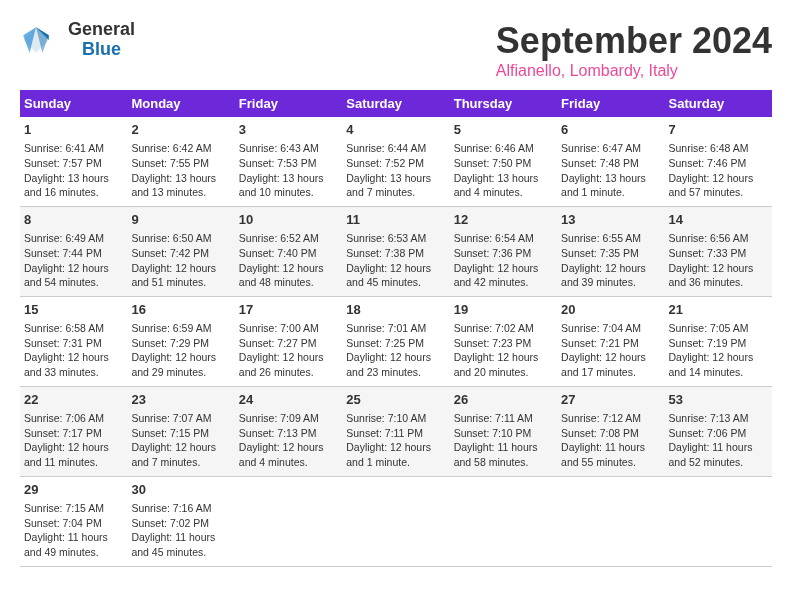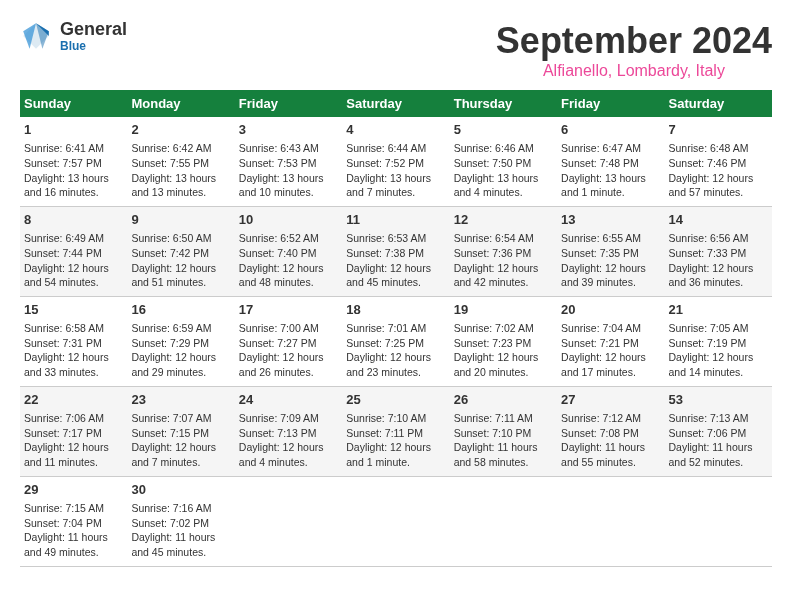--- a/index.html
+++ b/index.html
@@ -12,60 +12,61 @@
     }
     .header {
       display: flex;
       align-items: flex-start;
       justify-content: space-between;
       margin-bottom: 10px;
     }
     .logo {
       display: flex;
       align-items: center;
-      gap: 8px;
+      gap: 16px;
     }
     .logo-text {
       display: flex;
       flex-direction: column;
       line-height: 1.1;
     }
     .logo-general {
       font-size: 18px;
       font-weight: bold;
       color: #333;
     }
     .logo-blue {
-      font-size: 12px;
+      font-size: 18px;
       font-weight: bold;
       color: #1a6faf;
+      text-align: center;
     }
     .logo-icon {
       width: 32px;
       height: 32px;
     }
     .title-area {
-      text-align: center;
+      text-align: left;
     }
     .month-title {
       font-size: 36px;
       font-weight: bold;
       color: #333;
     }
     .location {
       font-size: 16px;
       color: #ec4899;
     }
     table {
       width: 100%;
       border-collapse: collapse;
       font-size: 11px;
     }
     thead tr th {
-      background-color: #15803d;
+      background-color: #6d28d9;
       color: #fff;
       padding: 6px 4px;
       text-align: left;
       font-size: 13px;
       font-weight: bold;
     }
     tbody tr {
       border-bottom: 1px solid #ccc;
     }
     tbody tr td {

